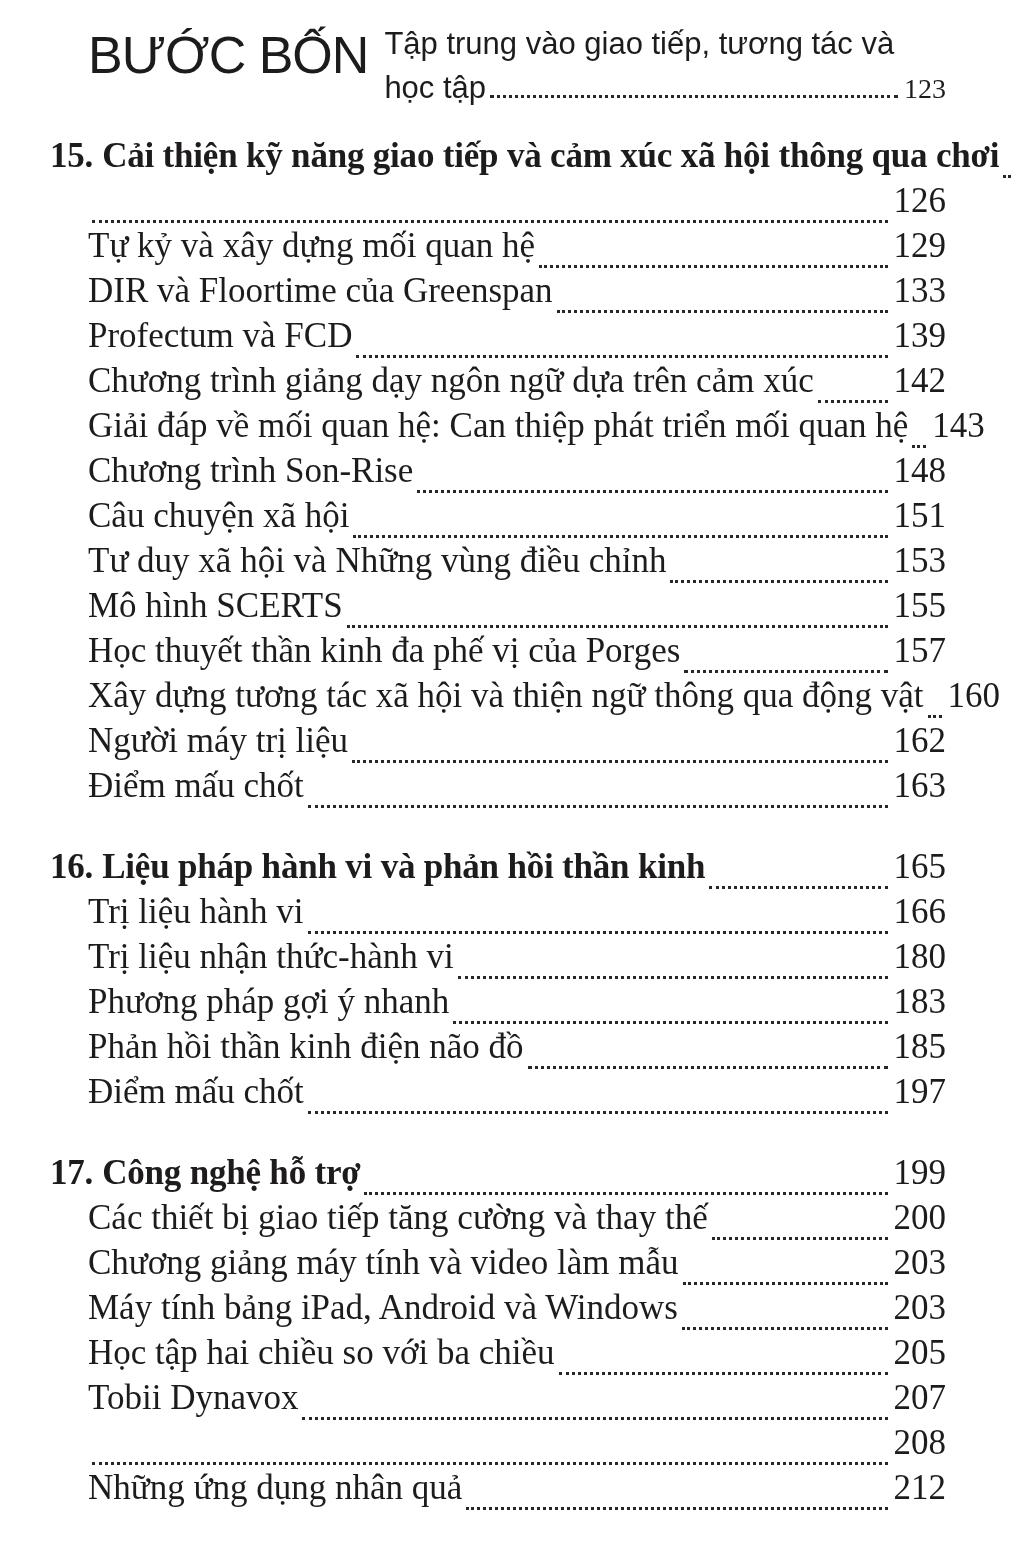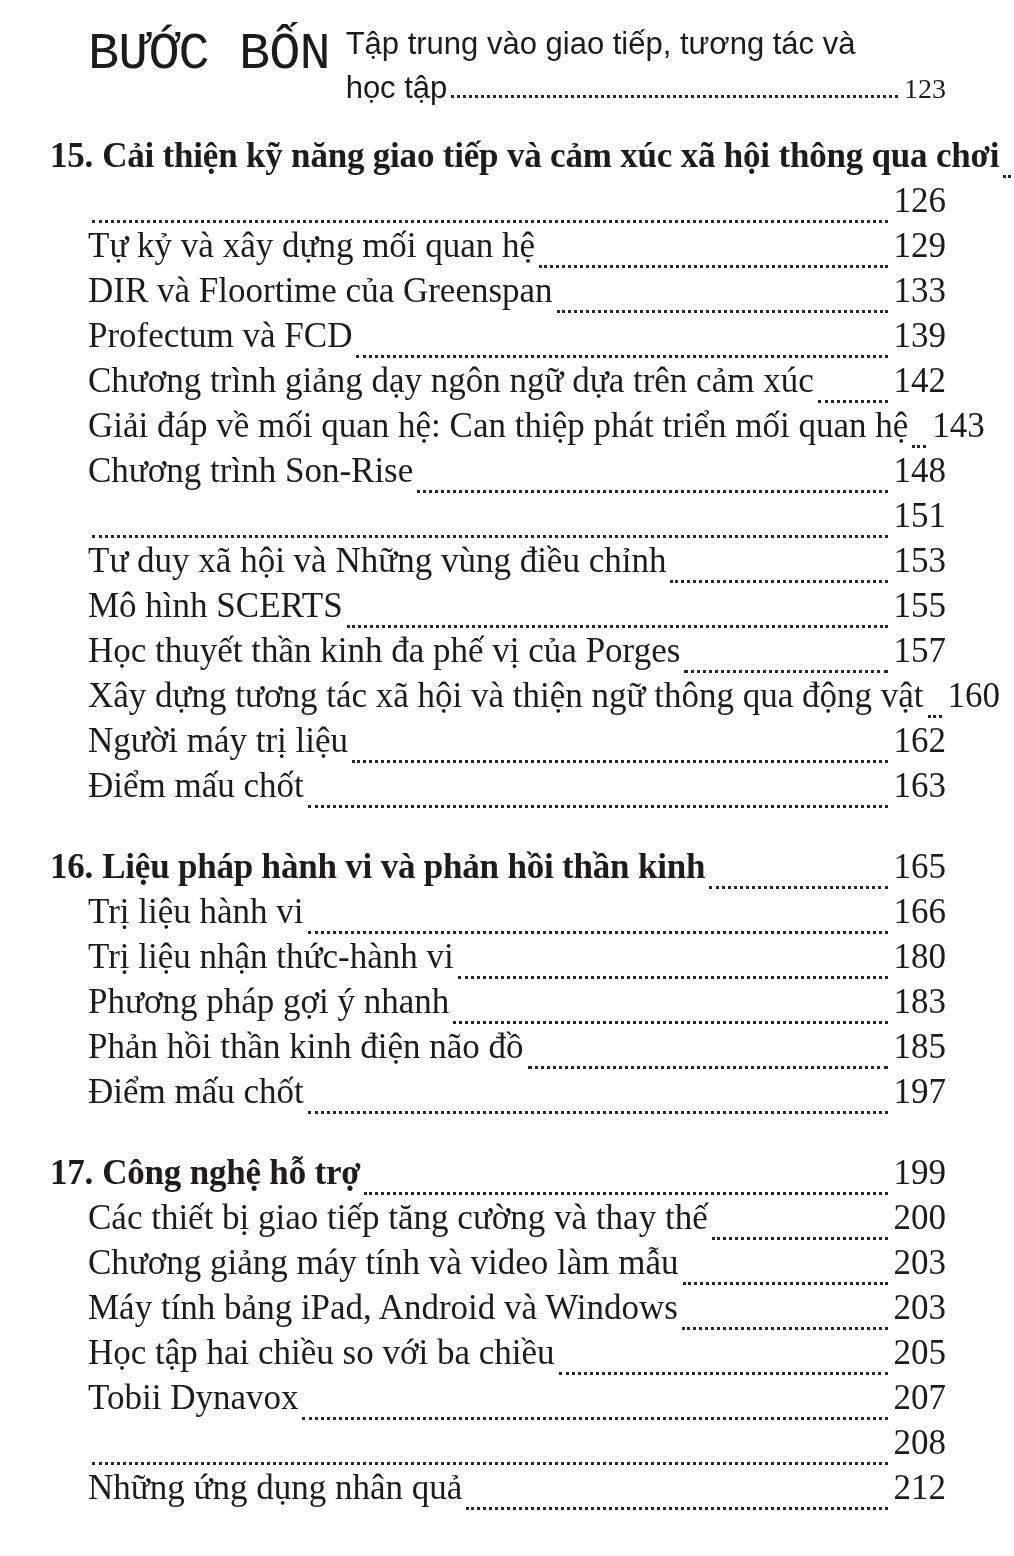--- a/index.html
+++ b/index.html
@@ -15,21 +15,21 @@
     overflow: hidden;
   }
 
   
   .part-header {
     display: flex;
     align-items: flex-start;
     margin-left: 38px;
   }
   .part-label {
-    font-family: Liberation Mono, monospace;
+    font-family: Liberation Sans, sans-serif;
     font-size: 52px;
     font-weight: 400;
     letter-spacing: -1px;
     line-height: 1.05;
     white-space: nowrap;
     margin-top: 6px;
   }
   .part-sub {
     flex: 1;
     margin-left: 16px;
@@ -133,20 +133,21 @@
     <span class="page-num">143</span>
   </div>
 
   <div class="row entry">
     <span class="entry-title">Chương trình Son-Rise</span>
     <span class="leader"></span>
     <span class="page-num">148</span>
   </div>
 
   <div class="row entry">
+    <span class="entry-title">Câu chuyện xã hội</span>
     <span class="leader"></span>
     <span class="page-num">151</span>
   </div>
 
   <div class="row entry">
     <span class="entry-title">Tư duy xã hội và Những vùng điều chỉnh</span>
     <span class="leader"></span>
     <span class="page-num">153</span>
   </div>
 

